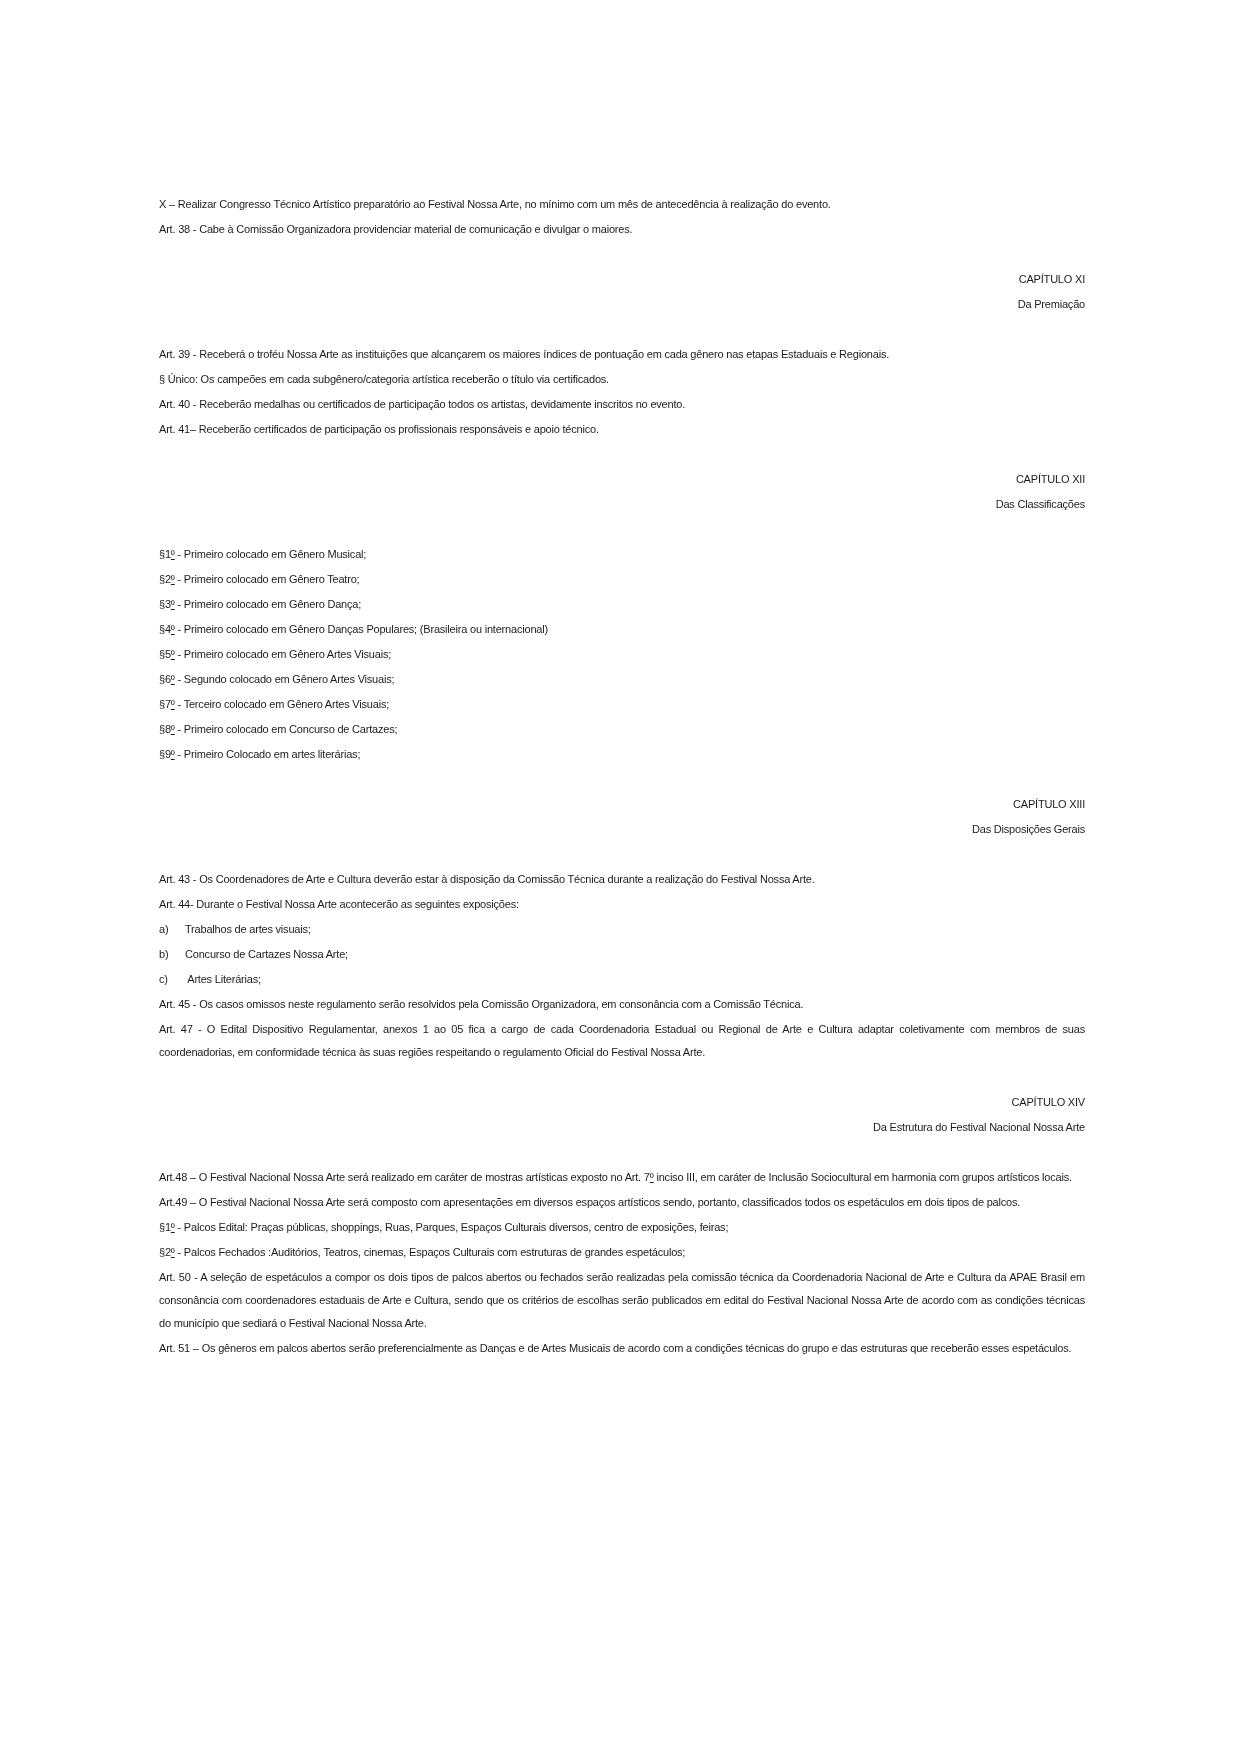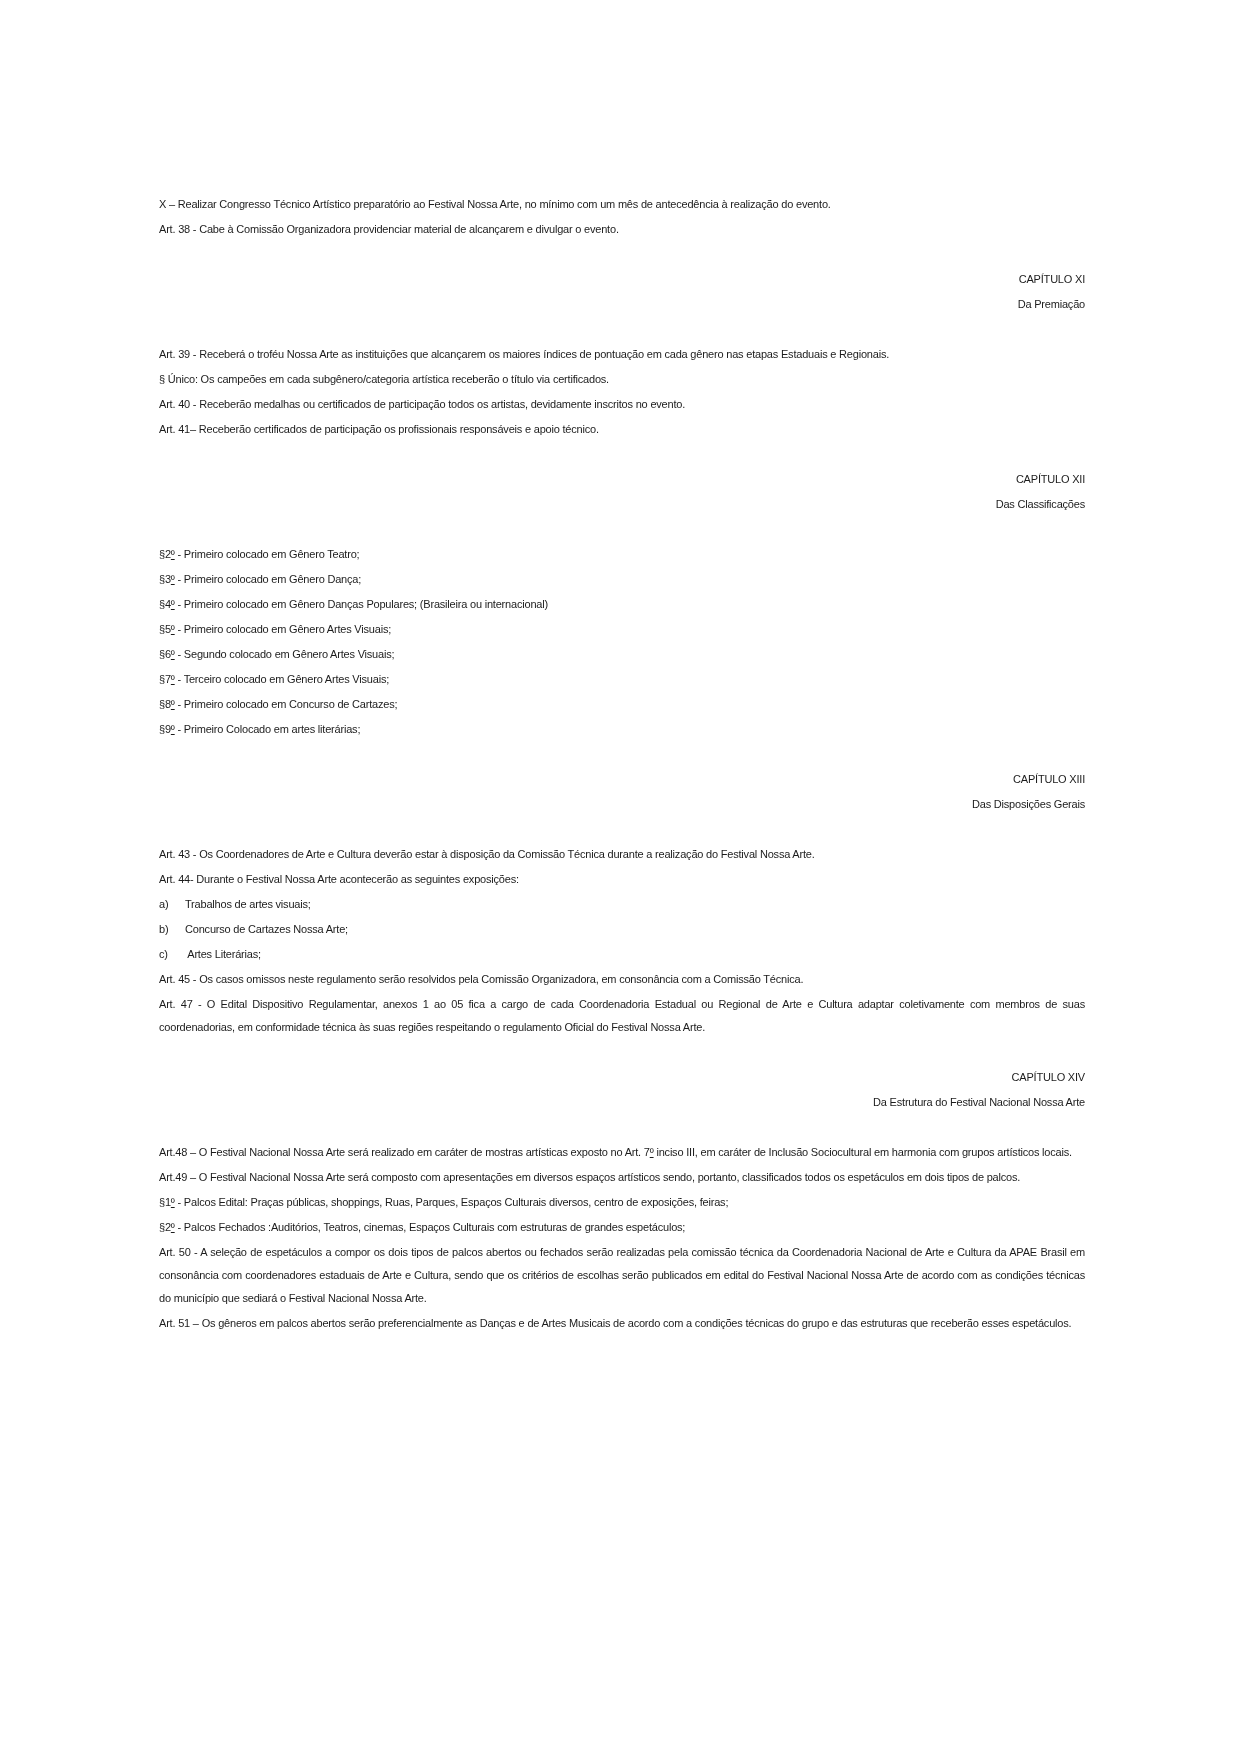--- a/index.html
+++ b/index.html
@@ -24,33 +24,34 @@
   .gap { height: 23px; margin: 0; }
   .b { font-weight: normal; }
   .u { text-decoration: underline; }
   .marker { display: inline-block; width: 26px; }
 </style>
 </head>
 <body>
 
 <div class="page">
     <p class="para"><span>X – Realizar Congresso Técnico Artístico preparatório ao Festival Nossa Arte, no mínimo com um mês de antecedência à realização do evento.</span></p>
-    <p class="para"><span class="b">Art. 38</span><span> - Cabe à Comissão Organizadora providenciar material de alcançarem e divulgar o evento.</span></p>
+    <p class="para"><span class="b">Art. 38</span><span> - Cabe à Comissão Organizadora providenciar material de comunicação e divulgar o maiores.</span></p>
     <p class="gap"></p>
     <p class="para left"><span class="b">CAPÍTULO XI</span></p>
     <p class="para left"><span class="b">Da Premiação</span></p>
     <p class="gap"></p>
     <p class="para"><span class="b">Art. 39</span><span> - Receberá o troféu Nossa Arte as instituições que alcançarem os maiores índices de pontuação em cada gênero nas etapas Estaduais e Regionais.</span></p>
     <p class="para"><span class="b">§ Único:</span><span>  Os campeões em cada subgênero/categoria artística receberão o título via certificados.</span></p>
     <p class="para"><span class="b">Art. 40 -</span><span> Receberão medalhas ou certificados de participação todos os artistas, devidamente inscritos no evento.</span></p>
     <p class="para"><span class="b">Art. 41</span><span>– Receberão certificados de participação os profissionais responsáveis e apoio técnico.</span></p>
     <p class="gap"></p>
     <p class="para left"><span class="b">CAPÍTULO XII</span></p>
     <p class="para left"><span class="b">Das Classificações</span></p>
     <p class="gap"></p>
+    <p class="para"><span class="b">§1</span><span class="b u">º</span><span> - Primeiro colocado em Gênero Musical;</span></p>
     <p class="para"><span class="b">§2</span><span class="b u">º</span><span> - Primeiro colocado em Gênero Teatro;</span></p>
     <p class="para"><span class="b">§3</span><span class="b u">º</span><span> - Primeiro colocado em Gênero Dança;</span></p>
     <p class="para"><span class="b">§4</span><span class="b u">º</span><span> - Primeiro colocado em Gênero Danças Populares; (Brasileira ou internacional)</span></p>
     <p class="para"><span class="b">§5</span><span class="b u">º</span><span> - Primeiro colocado em Gênero Artes Visuais;</span></p>
     <p class="para"><span class="b">§6</span><span class="b u">º</span><span> - Segundo colocado em Gênero Artes Visuais;</span></p>
     <p class="para"><span class="b">§7</span><span class="b u">º</span><span> - Terceiro colocado em Gênero Artes Visuais;</span></p>
     <p class="para"><span class="b">§8</span><span class="b u">º</span><span> - Primeiro colocado em Concurso de Cartazes;</span></p>
     <p class="para"><span class="b">§9</span><span class="b u">º</span><span> - Primeiro Colocado em artes literárias;</span></p>
     <p class="gap"></p>
     <p class="para left"><span class="b">CAPÍTULO XIII</span></p>

